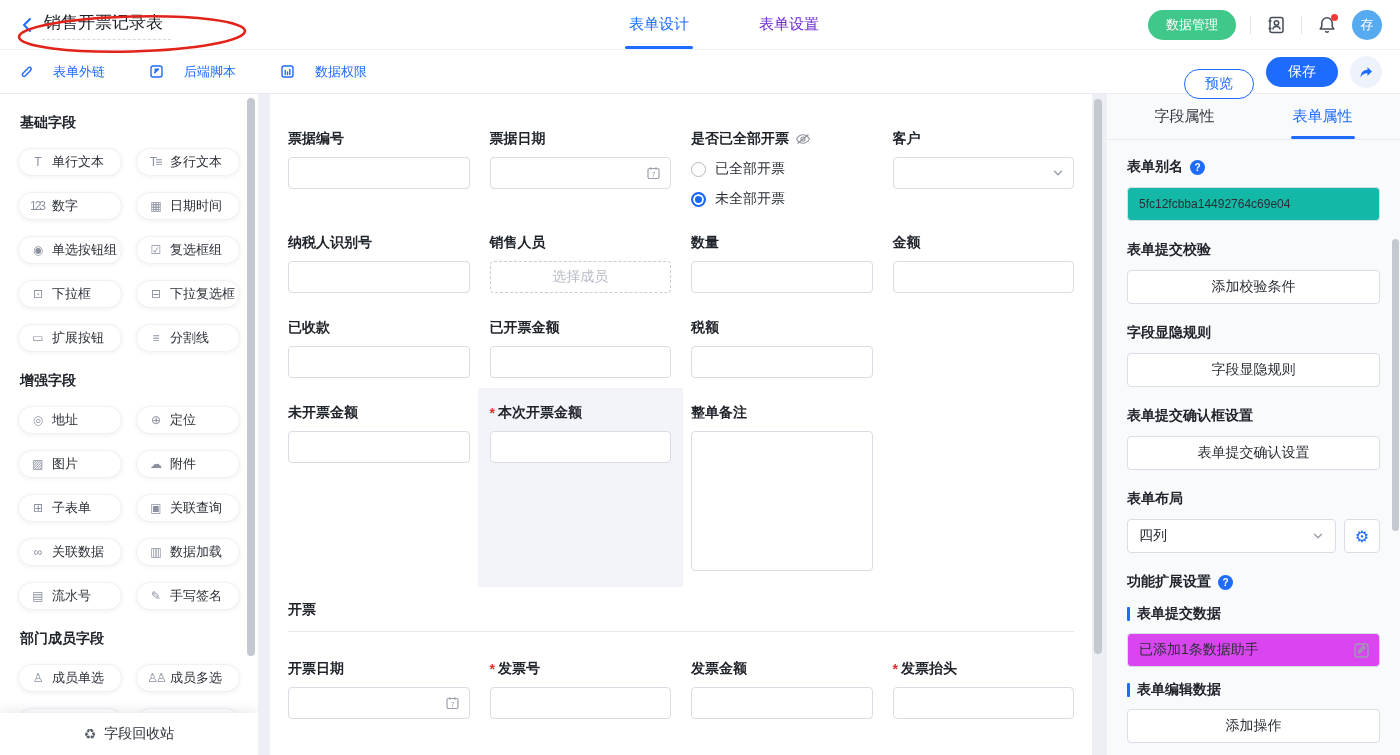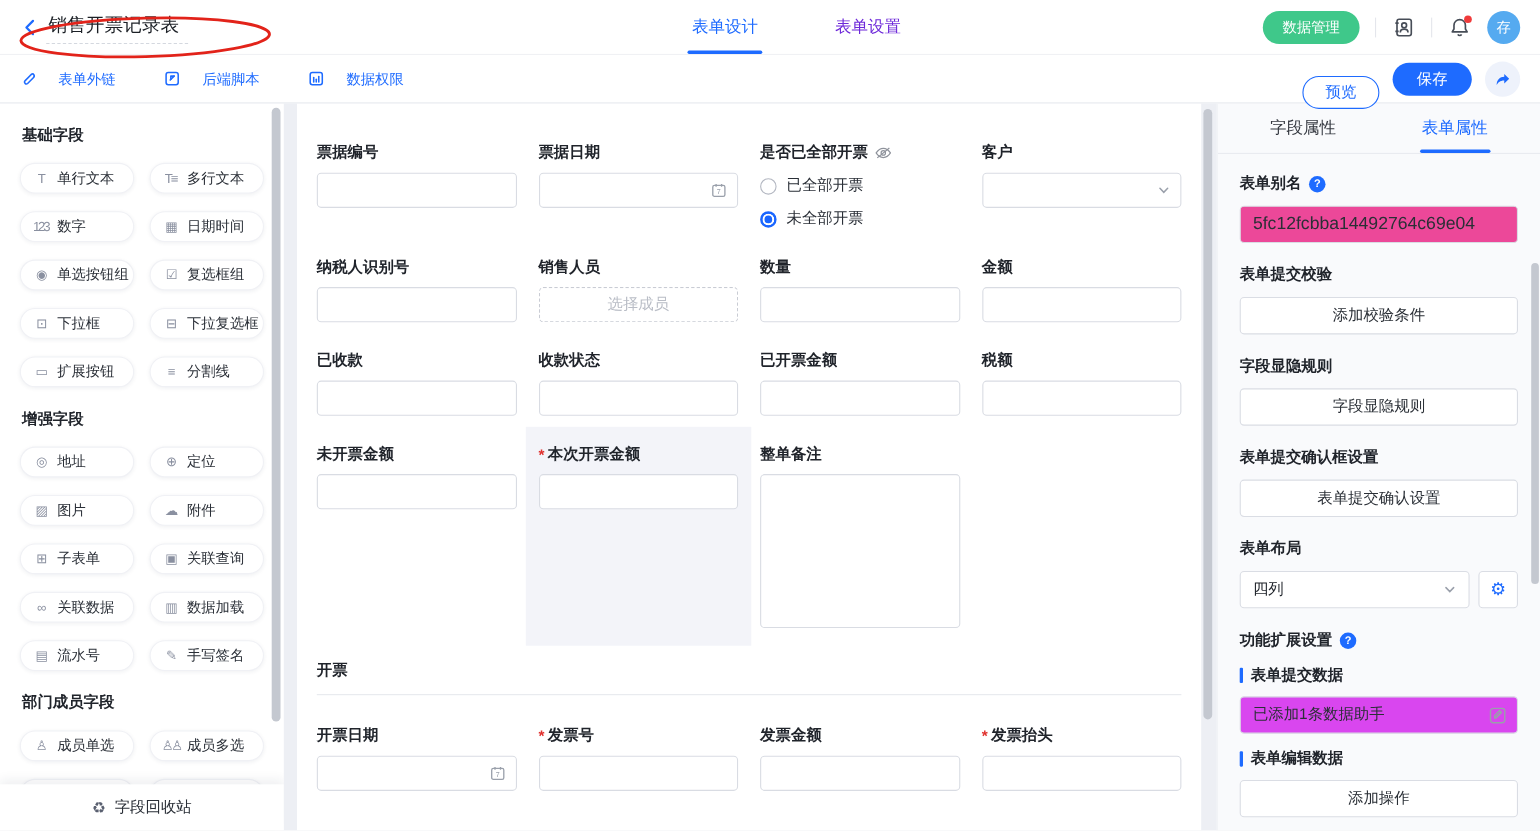--- a/index.html
+++ b/index.html
@@ -73,21 +73,21 @@
   
   .panel { width:294px; flex:none; background:#f9fafc; position:relative; overflow:hidden; border-left:1px solid #eef0f4; }
   .panel-tabs { height:46px; display:flex; justify-content:center; gap:74px; border-bottom:1px solid #e9ebf0; }
   .panel-tab { display:flex; align-items:center; font-size:15px; color:#33373f; position:relative; cursor:pointer; padding:0 2px; }
   .panel-tab.active { color:#1e6bff; }
   .panel-tab.active:after { content:""; position:absolute; left:0; right:0; bottom:0; height:3px; background:#1e6bff; border-radius:2px; }
   .panel-body { padding:18px 20px 0 20px; }
   .p-group { margin-bottom:20px; }
   .p-label { display:flex; align-items:center; gap:7px; font-weight:bold; font-size:14px; color:#20242b; margin-bottom:11px; }
   .help-q { width:15px; height:15px; border-radius:50%; background:#1e6bff; color:#fff; font-size:10px; font-weight:bold; display:flex; align-items:center; justify-content:center; }
-  .p-input { height:34px; background:#ec4899; border:1px solid #dadde4; border-radius:4px; display:flex; align-items:center; padding:0 11px; font-size:16px; color:#2a2f36; cursor:text; }
+  .p-input { height:34px; background:#14b8a6; border:1px solid #dadde4; border-radius:4px; display:flex; align-items:center; padding:0 11px; font-size:12px; color:#2a2f36; cursor:text; }
   .p-button { height:34px; background:#fff; border:1px solid #dadde4; border-radius:4px; display:flex; align-items:center; justify-content:center; font-size:14px; color:#2a2f36; cursor:pointer; }
   .p-selrow { display:flex; gap:8px; }
   .p-select { flex:1; height:34px; background:#fff; border:1px solid #dadde4; border-radius:4px; display:flex; align-items:center; justify-content:space-between; padding:0 11px; cursor:pointer; }
   .gear-btn { width:36px; height:34px; background:#fff; border:1px solid #dadde4; border-radius:4px; display:flex; align-items:center; justify-content:center; color:#1e6bff; font-size:16px; cursor:pointer; }
   .p-sublabel { display:flex; align-items:center; gap:7px; font-weight:bold; font-size:14px; margin:14px 0 10px 0; }
   .p-sublabel .bar { width:3px; height:14px; background:#1e6bff; border-radius:1px; }
   .p-valuebox { height:34px; background:#d946ef; border:1px solid #dadde4; border-radius:4px; display:flex; align-items:center; justify-content:space-between; padding:0 9px 0 11px; font-size:14px; color:#2a2f36; }
   .edit-ic { cursor:pointer; }
   .pn-scrollbar { position:absolute; top:145px; right:1px; width:7px; height:292px; background:#c4c8d0; border-radius:4px; }
 </style>
@@ -371,26 +371,20 @@
         </div>
         <div class="form-row">
           <div class="fcell">
             <div class="flabel">
               <span>已收款</span>
             </div>
             <div class="finput"></div>
           </div>
           <div class="fcell">
             <div class="flabel">
-              <span>收款状态</span>
-            </div>
-            <div class="finput"></div>
-          </div>
-          <div class="fcell">
-            <div class="flabel">
               <span>已开票金额</span>
             </div>
             <div class="finput"></div>
           </div>
           <div class="fcell">
             <div class="flabel">
               <span>税额</span>
             </div>
             <div class="finput"></div>
           </div>

